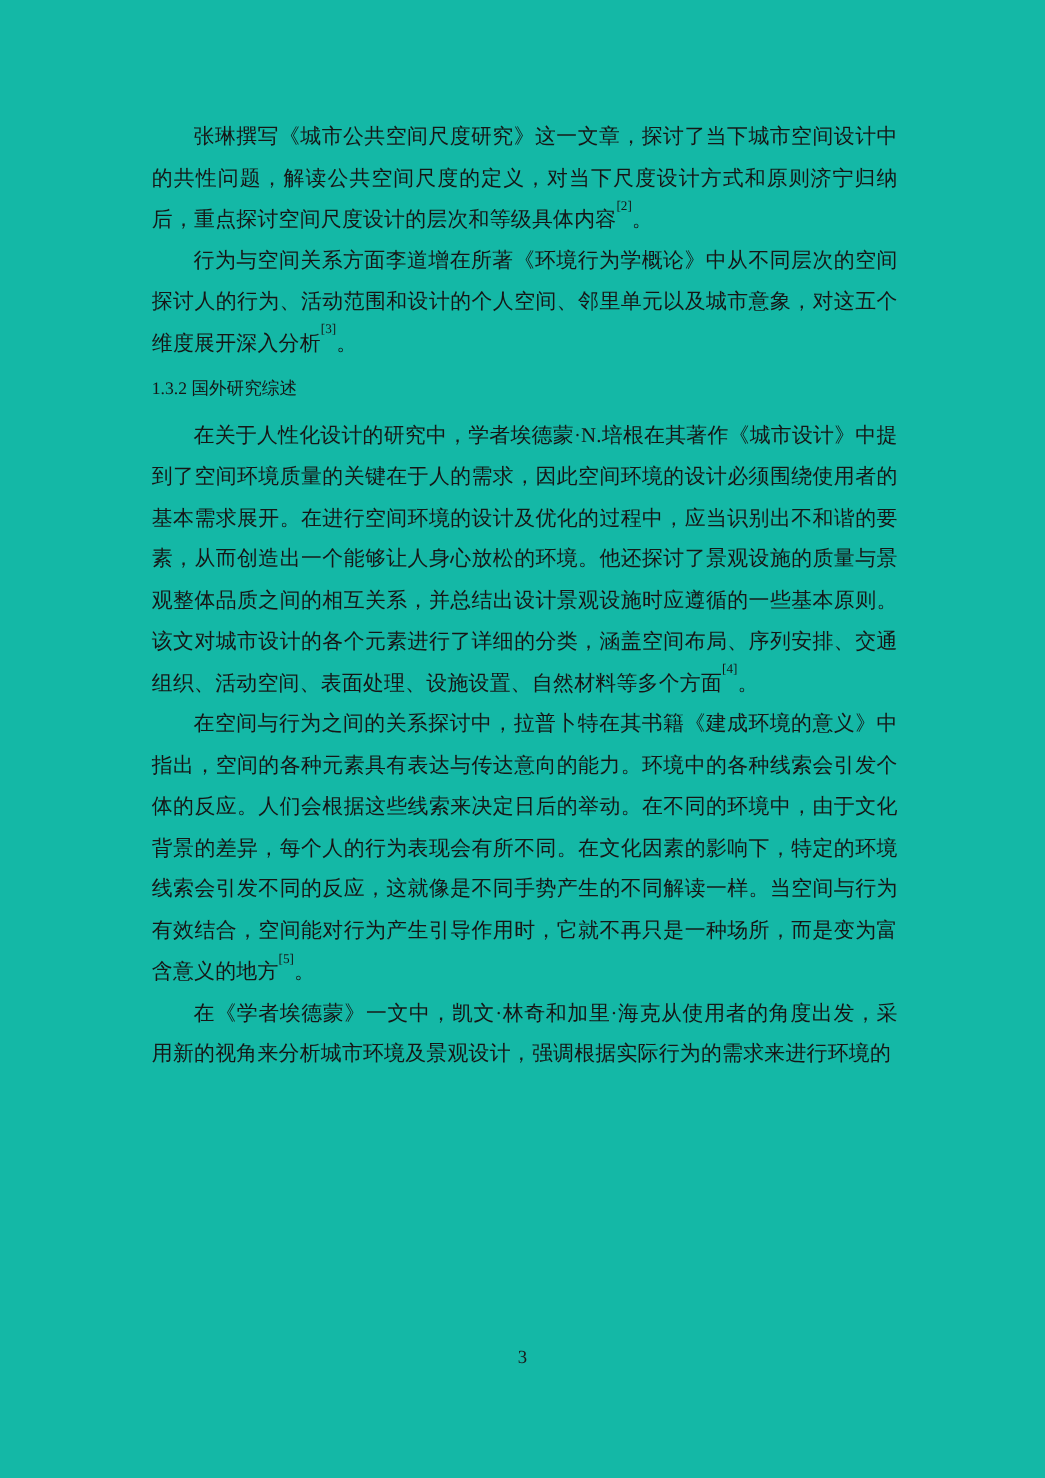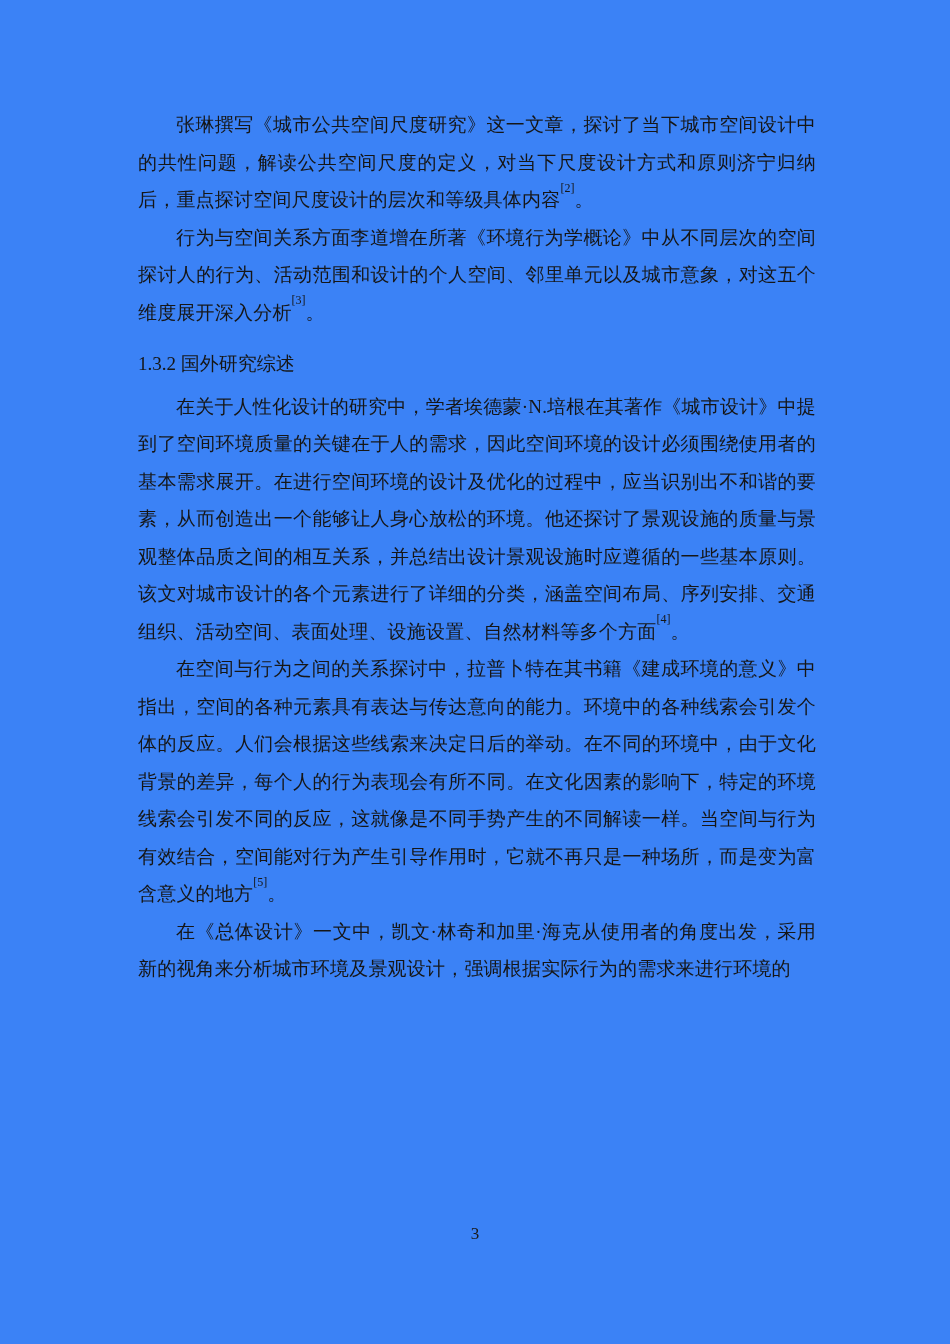--- a/index.html
+++ b/index.html
@@ -4,43 +4,43 @@
 <style>
   html, body {
     margin: 0;
     padding: 0;
     background: #ffffff;
   }
   .page {
     position: relative;
     width: 950px;
     height: 1344px;
-    background: #3b82f6;
+    background: #14b8a6;
     overflow: hidden;
     font-family: "Liberation Serif", "DejaVu Serif", serif;
     color: #161616;
   }
   .content {
     position: absolute;
     left: 138px;
     top: 106px;
     width: 678px;
   }
   .content p {
     margin: 0;
     font-size: 19px;
     line-height: 37.5px;
     text-align: justify;
     text-justify: inter-ideograph;
     text-indent: 2em;
     letter-spacing: 0.2px;
   }
   .content h3 {
-    margin: 14px 0 5px 0;
-    font-size: 19px;
+    margin: 4px 0 5px 0;
+    font-size: 16px;
     line-height: 37.5px;
     font-weight: normal;
     text-indent: 0;
   }
   .content sup {
     font-size: 12px;
     line-height: 0;
     position: relative;
     top: -7px;
     letter-spacing: 0;
@@ -58,16 +58,16 @@
 </head>
 <body>
 
 <main class="page">
   <div class="content">
       <p><span>张琳撰写《城市公共空间尺度研究》这一文章，探讨了当下城市空间设计中的共性问题，解读公共空间尺度的定义，对当下尺度设计方式和原则济宁归纳后，重点探讨空间尺度设计的层次和等级具体内容</span><sup>[2]</sup><span>。</span></p>
       <p><span>行为与空间关系方面李道增在所著《环境行为学概论》中从不同层次的空间探讨人的行为、活动范围和设计的个人空间、邻里单元以及城市意象，对这五个维度展开深入分析</span><sup>[3]</sup><span>。</span></p>
       <h3><span>1.3.2 国外研究综述</span></h3>
       <p><span>在关于人性化设计的研究中，学者埃德蒙·N.培根在其著作《城市设计》中提到了空间环境质量的关键在于人的需求，因此空间环境的设计必须围绕使用者的基本需求展开。在进行空间环境的设计及优化的过程中，应当识别出不和谐的要素，从而创造出一个能够让人身心放松的环境。他还探讨了景观设施的质量与景观整体品质之间的相互关系，并总结出设计景观设施时应遵循的一些基本原则。该文对城市设计的各个元素进行了详细的分类，涵盖空间布局、序列安排、交通组织、活动空间、表面处理、设施设置、自然材料等多个方面</span><sup>[4]</sup><span>。</span></p>
       <p><span>在空间与行为之间的关系探讨中，拉普卜特在其书籍《建成环境的意义》中指出，空间的各种元素具有表达与传达意向的能力。环境中的各种线索会引发个体的反应。人们会根据这些线索来决定日后的举动。在不同的环境中，由于文化背景的差异，每个人的行为表现会有所不同。在文化因素的影响下，特定的环境线索会引发不同的反应，这就像是不同手势产生的不同解读一样。当空间与行为有效结合，空间能对行为产生引导作用时，它就不再只是一种场所，而是变为富含意义的地方</span><sup>[5]</sup><span>。</span></p>
-      <p><span>在《总体设计》一文中，凯文·林奇和加里·海克从使用者的角度出发，采用新的视角来分析城市环境及景观设计，强调根据实际行为的需求来进行环境的</span></p>
+      <p><span>在《学者埃德蒙》一文中，凯文·林奇和加里·海克从使用者的角度出发，采用新的视角来分析城市环境及景观设计，强调根据实际行为的需求来进行环境的</span></p>
     </div>
   <div class="footer">3</div>
 </main>
 
 </body></html>

